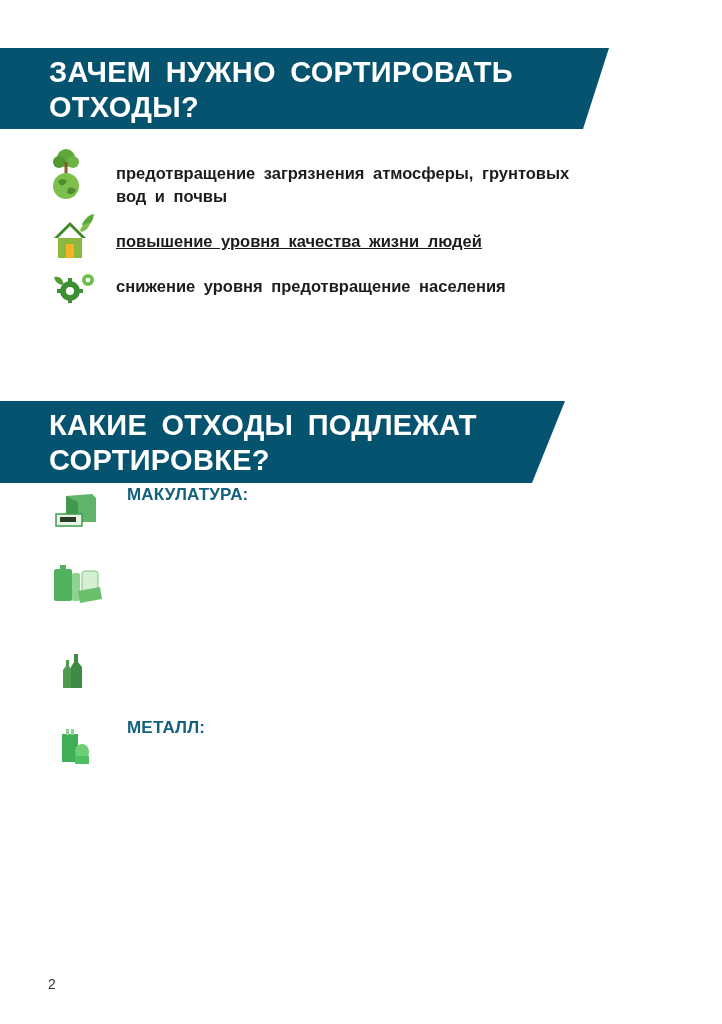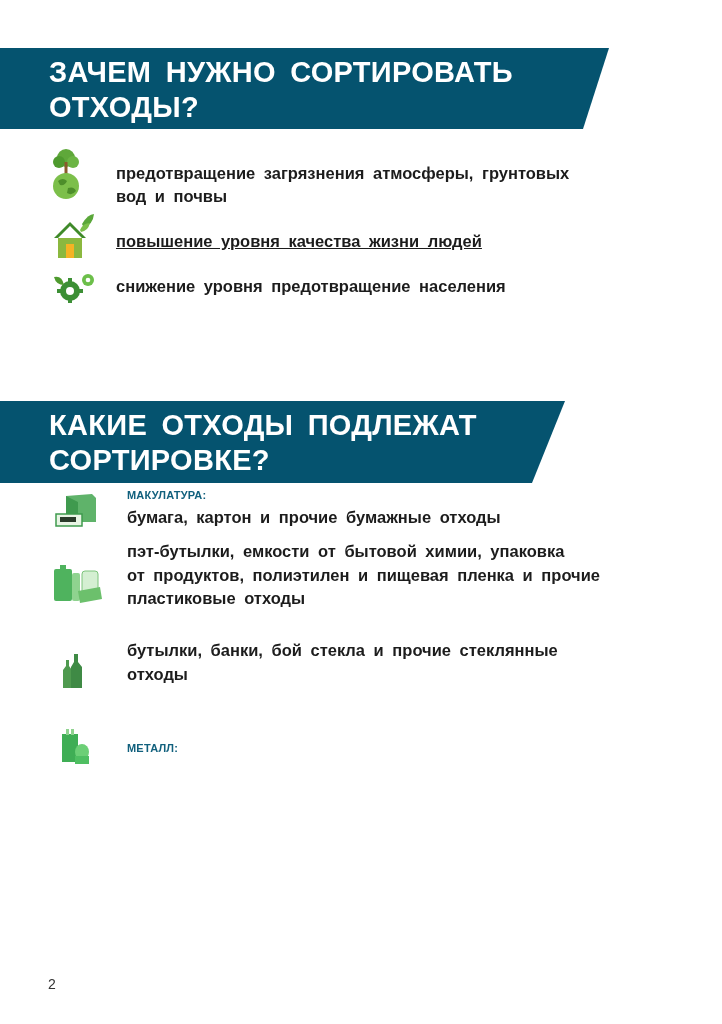--- a/index.html
+++ b/index.html
@@ -13,21 +13,21 @@
     #banner1 h1 { position: absolute; left: 49px; top: 7px; }
     #banner2 { top: 369px; height: 82px; width: 565px;
                clip-path: polygon(0 0, 565px 0, 532px 82px, 0 82px); margin-top: 32px; }
     #banner2 h1 { position: absolute; left: 49px; top: 7px; }
 
     .reason { position: absolute; left: 116px; font-weight: bold; font-size: 16.5px;
               line-height: 23px; word-spacing: 4px; color: #1c1c1c; }
     .ricon { position: absolute; left: 52px; }
 
     .cat { position: absolute; left: 127px; width: 560px; }
-    .cat .title { font-weight: bold; font-size: 11px; line-height: 22px; color: #11607d;
+    .cat .title { font-weight: bold; font-size: 17px; line-height: 22px; color: #11607d;
                   letter-spacing: 0.2px; }
     .cat .desc { font-weight: bold; font-size: 16.5px; line-height: 23.5px; word-spacing: 4px;
                  color: #1c1c1c; white-space: pre-line; }
     .cicon { position: absolute; left: 52px; }
 
     .page-num { position: absolute; left: 48px; top: 976px; font-size: 14px; color: #333; }
   </style>
 </head>
 <body>
 
@@ -94,56 +94,50 @@
   <div class="cicon" style="top:492px;">
     <svg width="46" height="36" viewBox="0 0 46 36">
       <polygon points="14,4 40,2 44,6 44,30 14,30" fill="#5fb36a"></polygon>
       <polygon points="14,4 26,10 26,34 14,30" fill="#3f9a4e"></polygon>
       <polygon points="4,22 30,22 30,34 4,34" fill="#e8f5e4" stroke="#3f9a4e" stroke-width="1.5"></polygon>
       <rect x="8" y="25" width="16" height="5" fill="#2a3b2a"></rect>
     </svg>
   </div>
   <div class="cat" style="top:484px;">
     <div class="title">МАКУЛАТУРА:</div>
-    <div class="desc">бумага, картон и прочие бумажные отходы</div>
   </div>
 
   <div class="cicon" style="top:563px;">
     <svg width="52" height="40" viewBox="0 0 52 40">
       <rect x="2" y="6" width="18" height="32" rx="2" fill="#4fb35e"></rect>
       <rect x="8" y="2" width="6" height="5" fill="#4fb35e"></rect>
       <rect x="20" y="10" width="8" height="28" rx="2" fill="#8fd38f"></rect>
       <rect x="30" y="8" width="16" height="26" rx="3" fill="#d4efd2" stroke="#7cc47c" stroke-width="1"></rect>
       <polygon points="26,28 48,24 50,36 28,40" fill="#6cc06c"></polygon>
     </svg>
   </div>
   <div class="cat" style="top:540px;">
-    <div class="desc">пэт-бутылки, емкости от бытовой химии, упаковка
-от продуктов, полиэтилен и пищевая пленка и прочие
-пластиковые отходы</div>
   </div>
 
   <div class="cicon" style="top:652px;left:62px;">
     <svg width="22" height="36" viewBox="0 0 22 36">
       <path d="M4 8 h3 v6 l3 4 v18 h-9 v-18 l3 -4z" fill="#4f9a4f"></path>
       <path d="M12 2 h4 v8 l4 5 v21 h-11 v-21 l3 -5z" fill="#3f8a45"></path>
     </svg>
   </div>
   <div class="cat" style="top:639px;">
-    <div class="desc">бутылки, банки, бой стекла и прочие стеклянные
-отходы</div>
   </div>
 
   <div class="cicon" style="top:728px;left:60px;">
     <svg width="30" height="38" viewBox="0 0 30 38">
       <rect x="2" y="6" width="16" height="28" fill="#3fae55"></rect>
       <rect x="6" y="1" width="3" height="6" fill="#8fd38f"></rect>
       <rect x="11" y="1" width="3" height="6" fill="#8fd38f"></rect>
       <ellipse cx="22" cy="24" rx="7" ry="8" fill="#6ccf76"></ellipse>
       <rect x="15" y="28" width="14" height="8" fill="#4fbf62"></rect>
     </svg>
   </div>
-  <div class="cat" style="top:717px;margin-top:20px;">
+  <div class="cat" style="top:717px;">
     <div class="title">МЕТАЛЛ:</div>
   </div>
 </div>
 
 <div class="page-num">2</div>
 
 </body></html>

